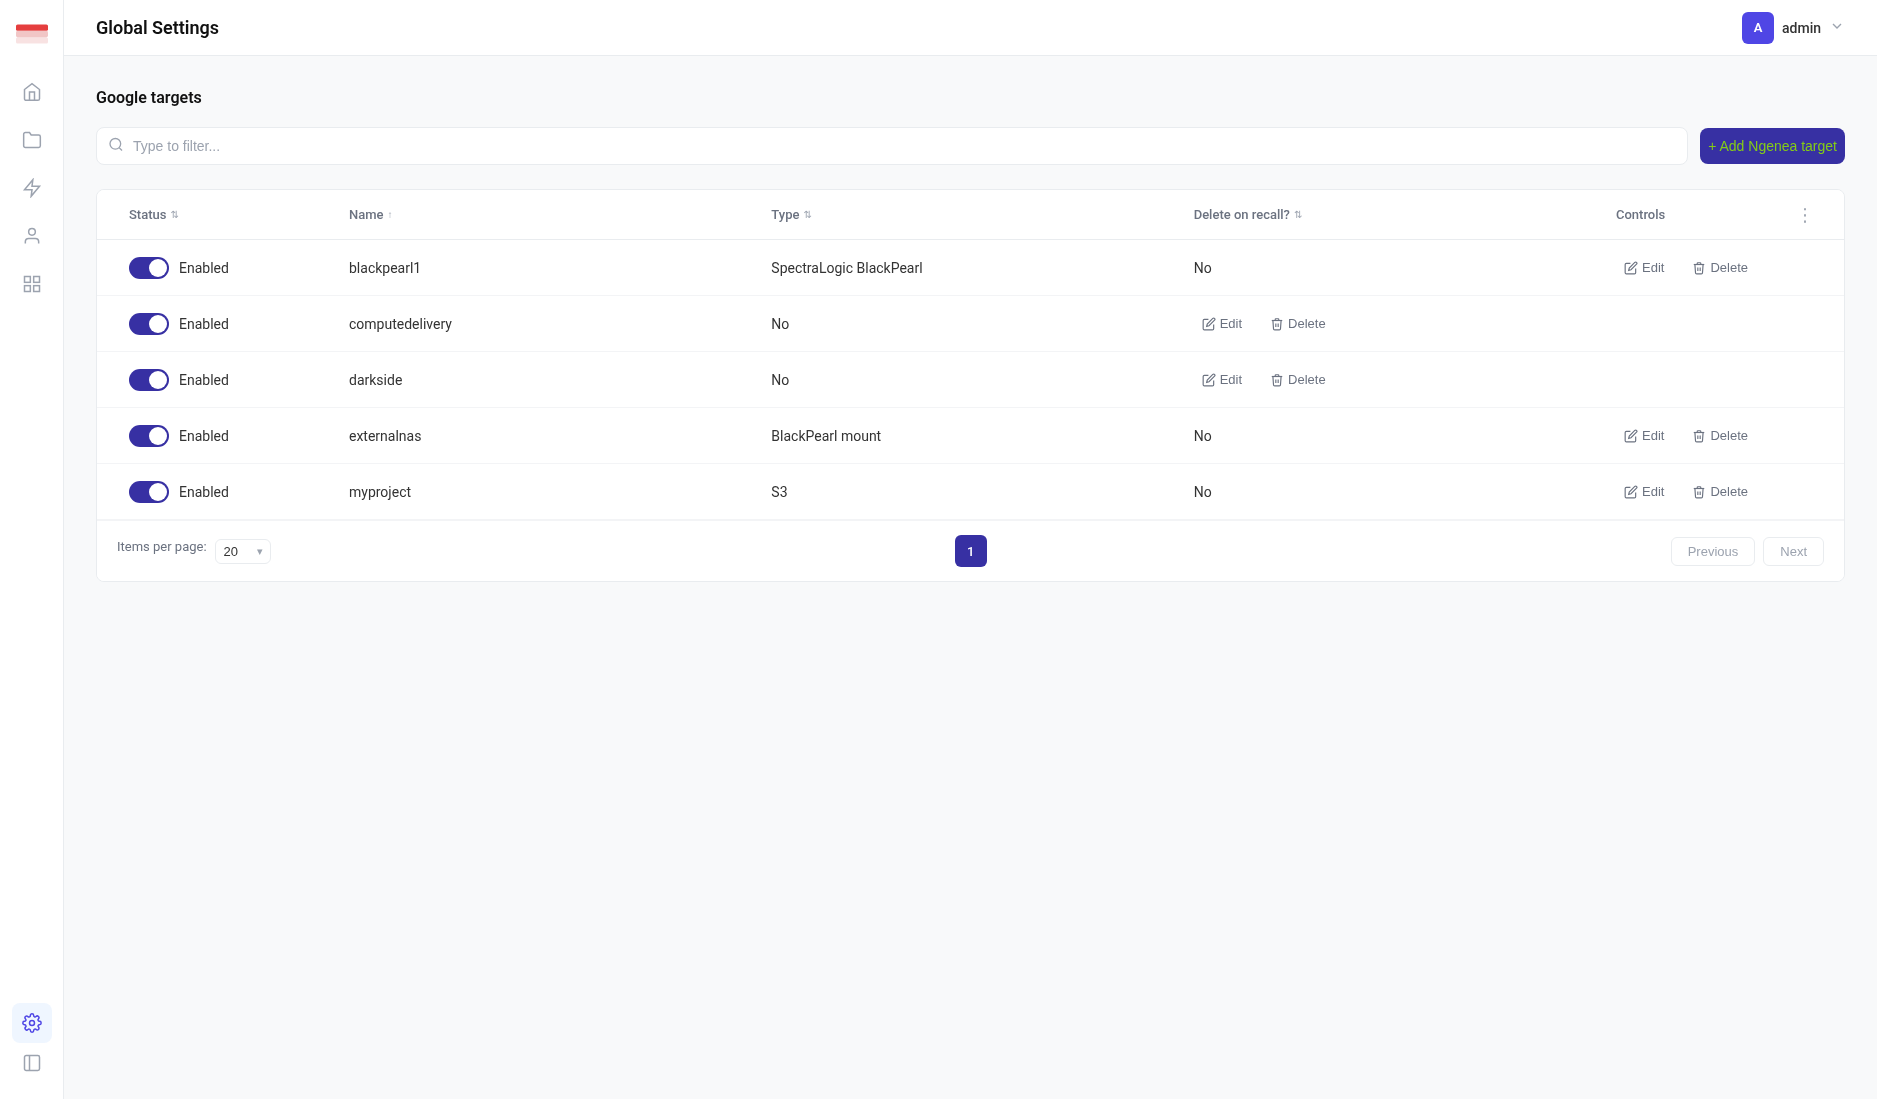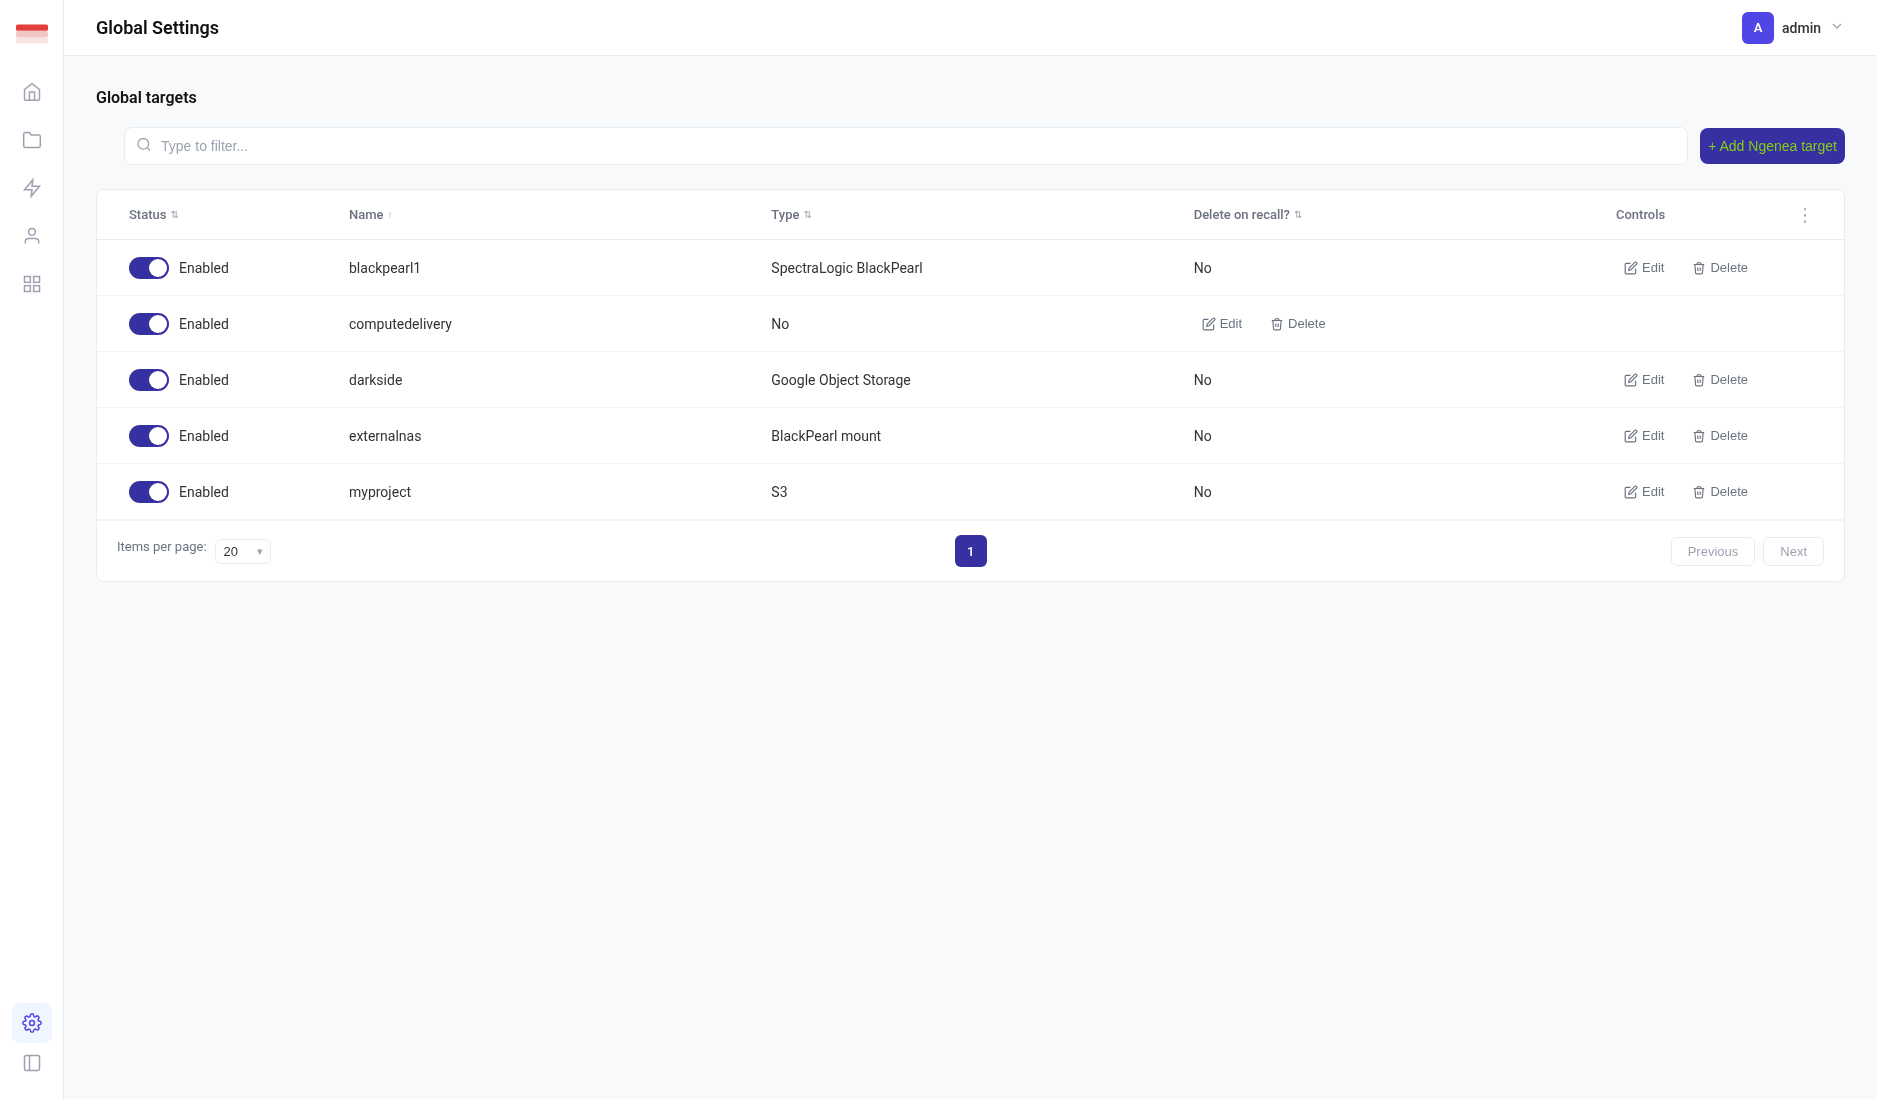--- a/index.html
+++ b/index.html
@@ -24,21 +24,21 @@
     .chevron-icon { color: #9ca3af; cursor: pointer; }
     
     
     .main-content { margin-left: 64px; margin-top: 56px; padding: 32px; flex: 1; }
     
     
     .section-title { font-size: 16px; font-weight: 600; color: #111; margin-bottom: 20px; }
     
     
     .filter-bar { display: flex; gap: 12px; margin-bottom: 24px; align-items: center; }
-    .search-wrapper { position: relative; flex: 1; margin-left: 28px; }
+    .search-wrapper { position: relative; flex: 1; }
     .search-icon-inner { position: absolute; left: 12px; top: 50%; transform: translateY(-50%); color: #9ca3af; }
     .search-input { width: 100%; padding: 10px 12px 10px 36px; border: 1px solid #e9ecef; border-radius: 8px; font-size: 14px; color: #333; outline: none; background: #fff; }
     .search-input::placeholder { color: #9ca3af; }
     .add-btn { background: #3730a3; color: #84cc16; border: none; border-radius: 8px; padding: 10px 8px; font-size: 14px; font-weight: 500; cursor: pointer; display: flex; align-items: center; gap: 6px; white-space: nowrap; }
     
     
     .table-container { background: #fff; border: 1px solid #e9ecef; border-radius: 8px; overflow: hidden; }
     .table-header { display: grid; grid-template-columns: 220px 1fr 1fr 1fr 180px 40px; border-bottom: 1px solid #e9ecef; padding: 0 20px; background: #fff; }
     .th { padding: 14px 12px; font-size: 13px; font-weight: 500; color: #6b7280; display: flex; align-items: center; gap: 4px; }
     .sort-icon { color: #9ca3af; font-size: 10px; }
@@ -134,21 +134,21 @@
       <span class="admin-name">admin</span>
       <span class="chevron-icon">
         <svg width="16" height="16" viewBox="0 0 24 24" fill="none" stroke="currentColor" stroke-width="2">
             <polyline points="6 9 12 15 18 9"></polyline>
           </svg>
       </span>
     </div>
   </header>
 
   <main class="main-content">
-    <h2 class="section-title">Global targets</h2>
+    <h2 class="section-title">Google targets</h2>
 
     <div class="filter-bar">
       <div class="search-wrapper">
         <span class="search-icon-inner">
           <svg width="16" height="16" viewBox="0 0 24 24" fill="none" stroke="currentColor" stroke-width="2">
               <circle cx="11" cy="11" r="8"></circle>
               <line x1="21" y1="21" x2="16.65" y2="16.65"></line>
             </svg>
         </span>
         <input class="search-input" type="text" placeholder="Type to filter..." style="">
@@ -251,21 +251,20 @@
       </div>
 
       <div class="table-row">
         <div class="td">
           <div class="toggle-wrapper">
             <div class="toggle"></div>
             <span class="toggle-label">Enabled</span>
           </div>
         </div>
         <div class="td">darkside</div>
-        <div class="td">Google Object Storage</div>
         <div class="td">No</div>
         <div class="td">
           <div class="actions">
             <button class="action-btn">
               <svg width="14" height="14" viewBox="0 0 24 24" fill="none" stroke="currentColor" stroke-width="2">
                   <path d="M11 4H4a2 2 0 00-2 2v14a2 2 0 002 2h14a2 2 0 002-2v-7"></path>
                   <path d="M18.5 2.5a2.121 2.121 0 013 3L12 15l-4 1 1-4 9.5-9.5z"></path>
                 </svg>
               <span>Edit</span>
             </button>

